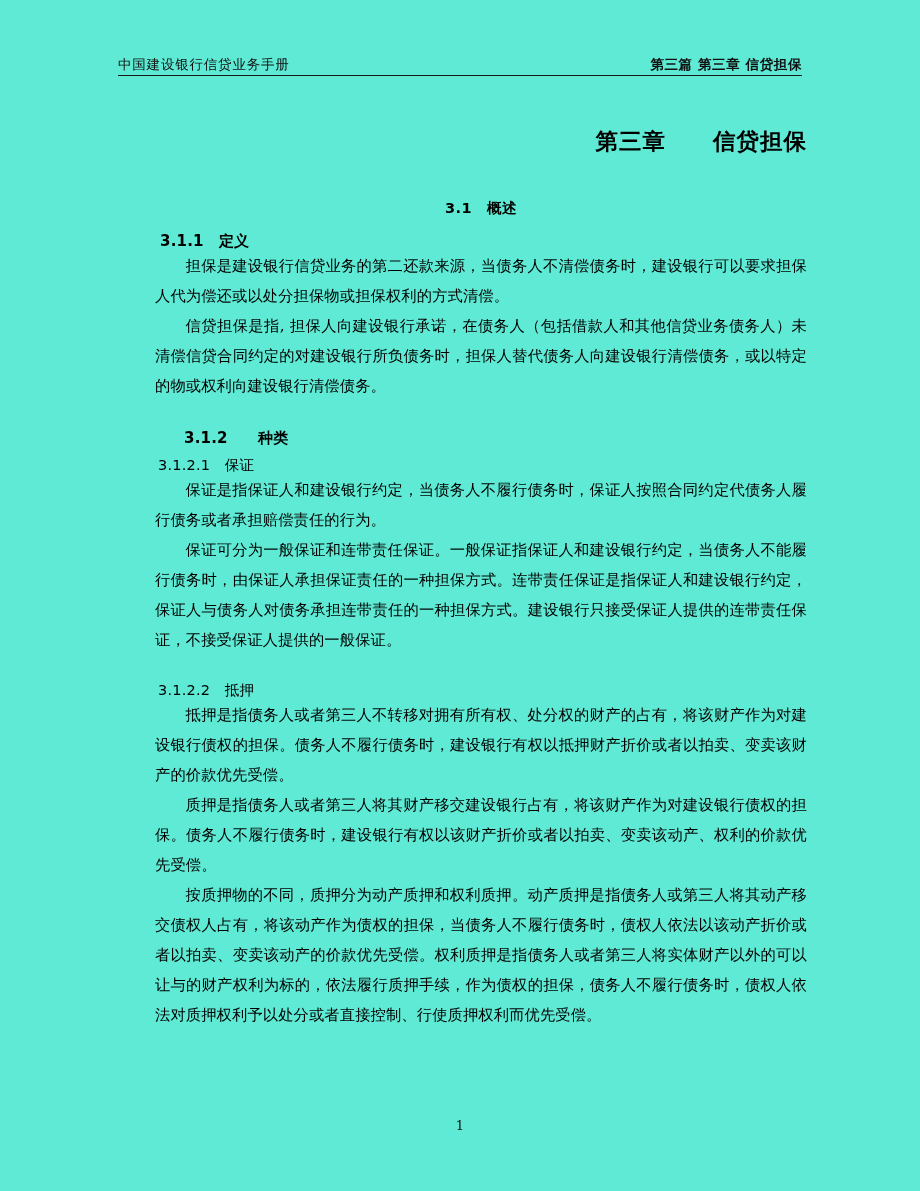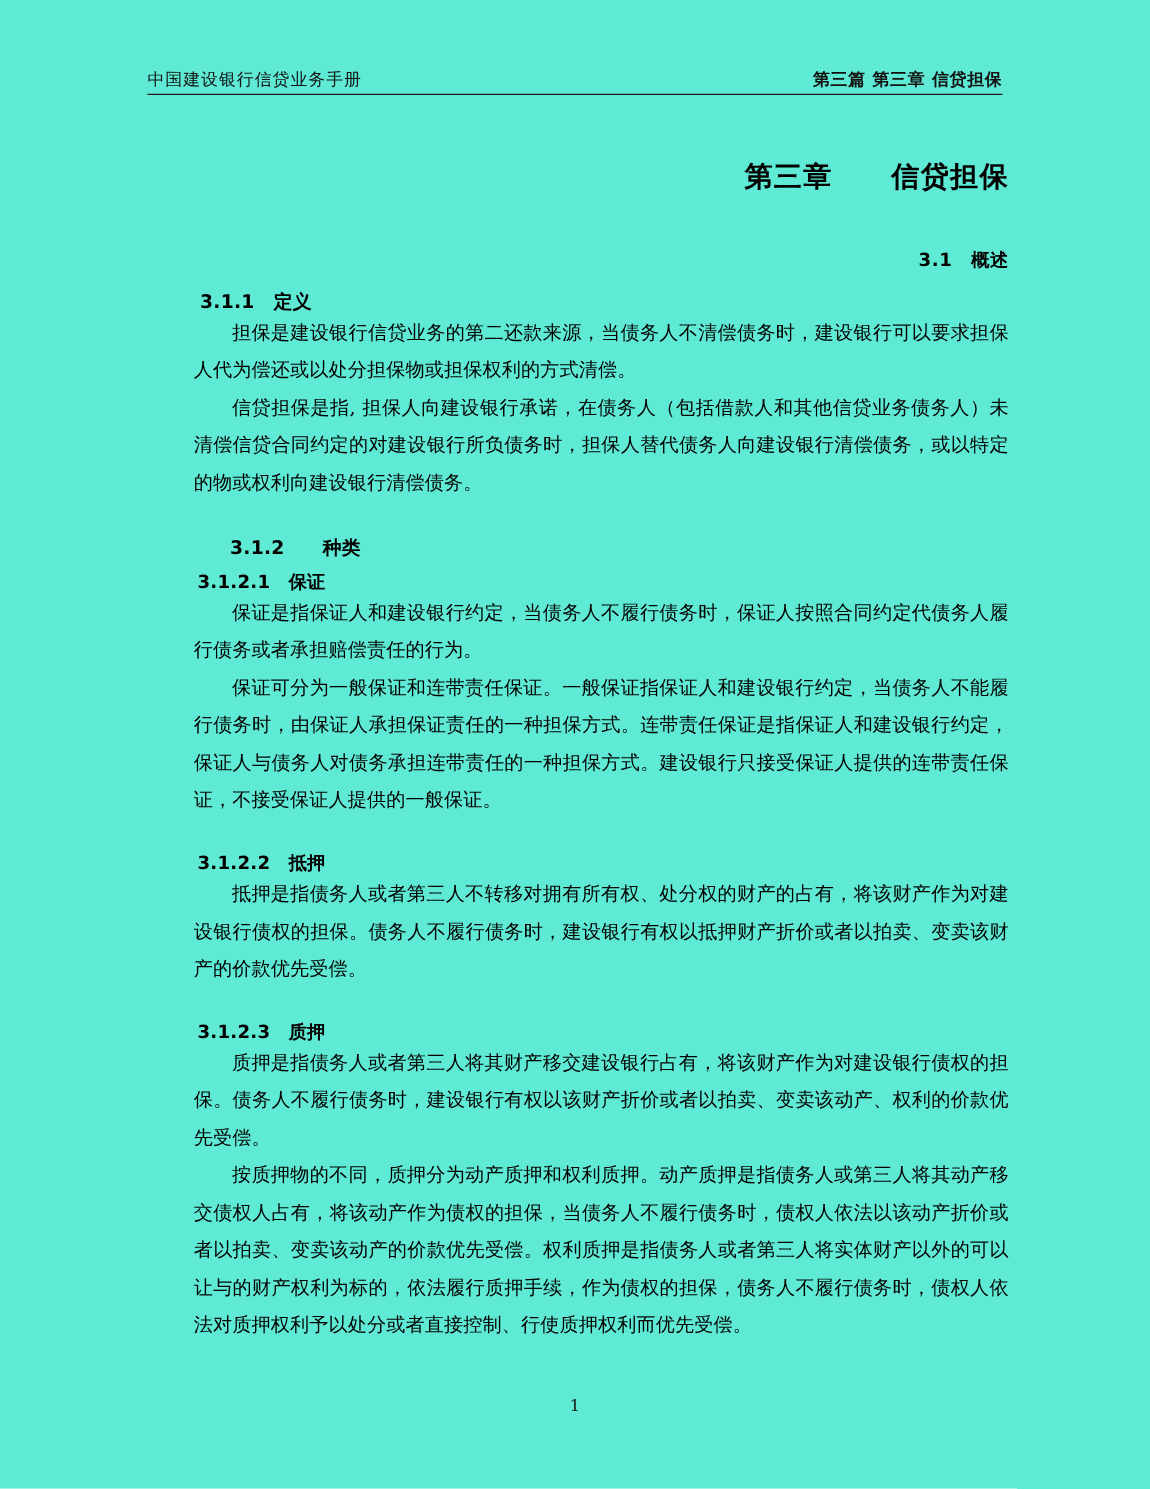--- a/index.html
+++ b/index.html
@@ -66,21 +66,21 @@
     letter-spacing: 1px;
     margin: 16px 0 0 0;
     padding: 0;
     white-space: pre;
   }
 
   .section-title {
     font-family: "DejaVu Sans", sans-serif;
     font-weight: bold;
     font-size: 14.5px;
-    text-align: right;
+    text-align: center;
     letter-spacing: 0.5px;
     margin: 42px 0 0 0;
     padding: 0;
     white-space: pre;
   }
 
   .h3 {
     font-family: "DejaVu Sans", sans-serif;
     font-weight: bold;
     font-size: 15px;
@@ -88,21 +88,21 @@
     margin: 14px 0 0 5px;
     white-space: pre;
   }
   .h3.spaced-above {
     margin-top: 28px;
     margin-left: 29px;
   }
 
   .h4 {
     font-family: "DejaVu Sans", sans-serif;
-    font-weight: bold;
+    font-weight: normal;
     font-size: 14.5px;
     letter-spacing: 0.2px;
     margin: 8px 0 0 3px;
     white-space: pre;
   }
   .h4.gap {
     margin-top: 26px;
   }
 
   p.para {
@@ -158,21 +158,20 @@
     <h4 class="h4">3.1.2.1　保证</h4>
 
     <p class="para">保证是指保证人和建设银行约定，当债务人不履行债务时，保证人按照合同约定代债务人履行债务或者承担赔偿责任的行为。</p>
 
     <p class="para">保证可分为一般保证和连带责任保证。一般保证指保证人和建设银行约定，当债务人不能履行债务时，由保证人承担保证责任的一种担保方式。连带责任保证是指保证人和建设银行约定，保证人与债务人对债务承担连带责任的一种担保方式。建设银行只接受保证人提供的连带责任保证，不接受保证人提供的一般保证。</p>
 
     <h4 class="h4 gap">3.1.2.2　抵押</h4>
 
     <p class="para">抵押是指债务人或者第三人不转移对拥有所有权、处分权的财产的占有，将该财产作为对建设银行债权的担保。债务人不履行债务时，建设银行有权以抵押财产折价或者以拍卖、变卖该财产的价款优先受偿。</p>
 
-    <h4 class="h4 gap">3.1.2.3　质押</h4>
 
     <p class="para">质押是指债务人或者第三人将其财产移交建设银行占有，将该财产作为对建设银行债权的担保。债务人不履行债务时，建设银行有权以该财产折价或者以拍卖、变卖该动产、权利的价款优先受偿。</p>
 
     <p class="para">按质押物的不同，质押分为动产质押和权利质押。动产质押是指债务人或第三人将其动产移交债权人占有，将该动产作为债权的担保，当债务人不履行债务时，债权人依法以该动产折价或者以拍卖、变卖该动产的价款优先受偿。权利质押是指债务人或者第三人将实体财产以外的可以让与的财产权利为标的，依法履行质押手续，作为债权的担保，债务人不履行债务时，债权人依法对质押权利予以处分或者直接控制、行使质押权利而优先受偿。</p>
 
   </div>
 
   <div class="page-number">1</div>
 
 </div>

